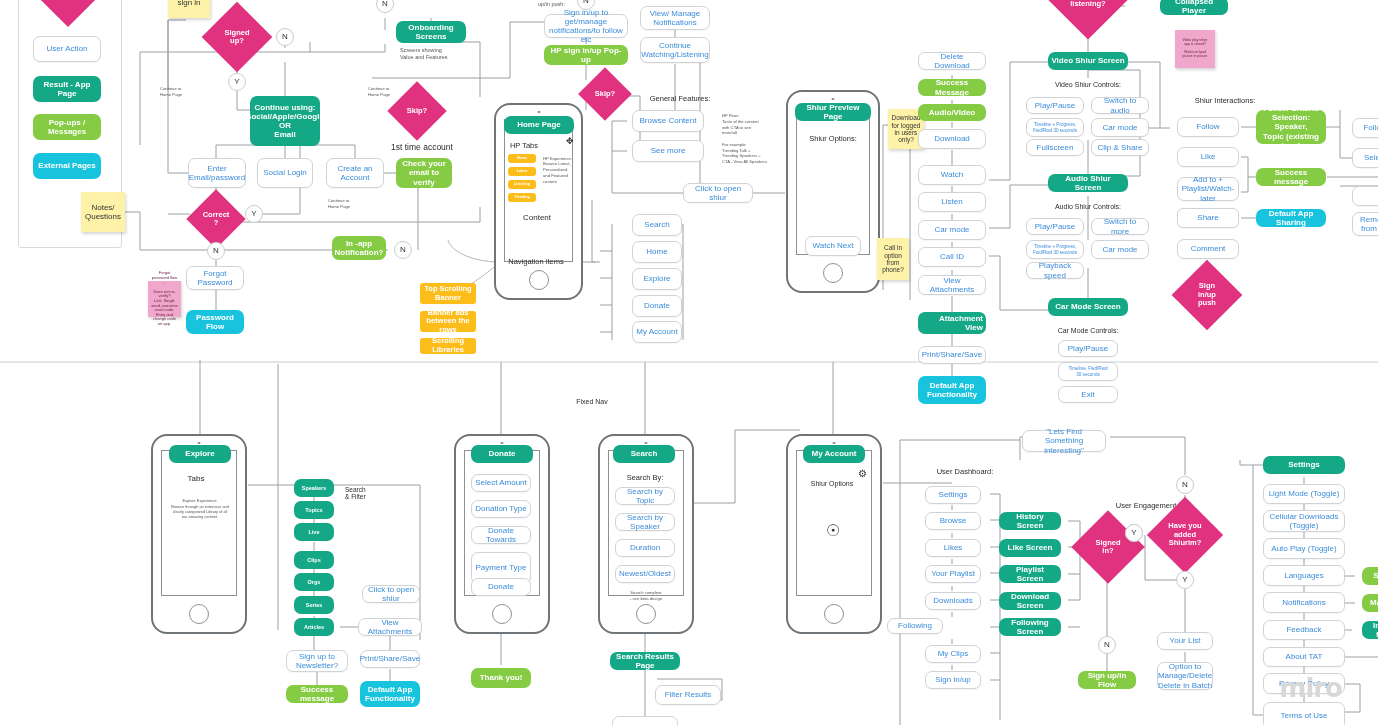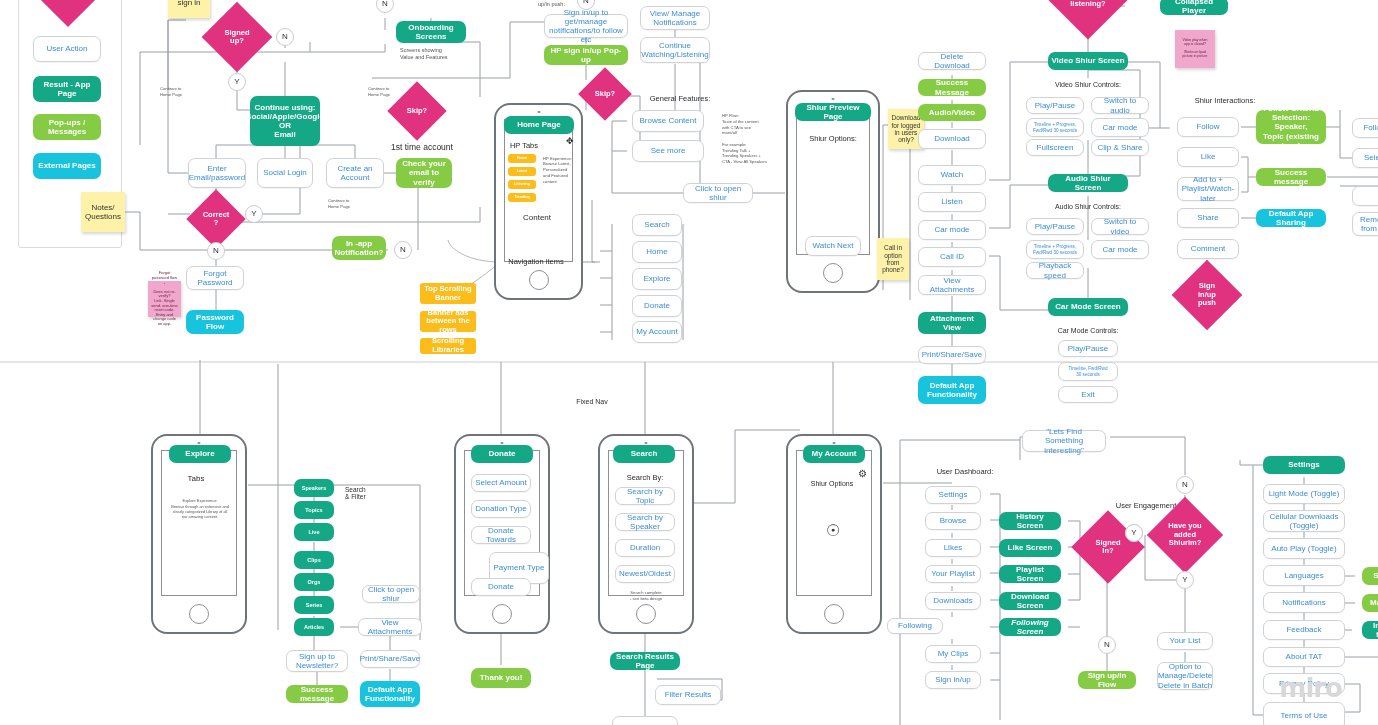--- a/index.html
+++ b/index.html
@@ -547,21 +547,21 @@
 
   <div class="node ua" style="left:918px; top:52px; width:68px; height:18px;">Delete Download</div>
   <div class="node green" style="left:918px; top:79px; width:68px; height:17px;">Success Message</div>
   <div class="node green" style="left:918px; top:104px; width:68px; height:17px;">Audio/Video</div>
   <div class="node ua" style="left:918px; top:129px; width:68px; height:20px;">Download</div>
   <div class="node ua" style="left:918px; top:165px; width:68px; height:20px;">Watch</div>
   <div class="node ua" style="left:918px; top:192px; width:68px; height:20px;">Listen</div>
   <div class="node ua" style="left:918px; top:220px; width:68px; height:20px;">Car mode</div>
   <div class="node ua" style="left:918px; top:247px; width:68px; height:20px;">Call ID</div>
   <div class="node ua" style="left:918px; top:275px; width:68px; height:20px;">View Attachments</div>
-  <div class="node teal" style="left:918px; top:312px; width:68px; height:22px;">Attachment View</div>
+  <div class="node teal" style="left:918px; top:312px; width:68px; height:22px;text-align:right;">Attachment View</div>
   <div class="node ua" style="left:918px; top:346px; width:68px; height:18px;">Print/Share/Save</div>
   <div class="node cyan" style="left:918px; top:376px; width:68px; height:28px;">Default App
 Functionality</div>
 
   <div class="node diamond" style="left:1060px; top:-28px; width:56px; height:56px;">
     <span class="dshape"></span>
     <span class="dtext">while
 listening?</span>
   </div>
   <div class="node teal" style="left:1160px; top:-3px; width:68px; height:18px;">Collapsed Player</div>
@@ -577,21 +577,21 @@
   <div class="node ua" style="left:1091px; top:97px; width:58px; height:17px;">Switch to audio</div>
   <div class="node ua" style="left:1026px; top:118px; width:58px; height:19px; font-size:4.6px;">Timeline + Progress,
 Fwd/Rwd 30 seconds</div>
   <div class="node ua" style="left:1091px; top:118px; width:58px; height:19px;">Car mode</div>
   <div class="node ua" style="left:1026px; top:139px; width:58px; height:17px;">Fullscreen</div>
   <div class="node ua" style="left:1091px; top:139px; width:58px; height:17px;">Clip &amp; Share</div>
 
   <div class="node teal" style="left:1048px; top:174px; width:80px; height:18px;">Audio Shiur Screen</div>
   <div class="node plain" style="left:1038px; top:201px; width:100px; height:12px; font-size:7px;">Audio Shiur Controls:</div>
   <div class="node ua" style="left:1026px; top:218px; width:58px; height:17px;">Play/Pause</div>
-  <div class="node ua" style="left:1091px; top:218px; width:58px; height:17px;">Switch to video</div>
+  <div class="node ua" style="left:1091px; top:218px; width:58px; height:17px;">Switch to more</div>
   <div class="node ua" style="left:1026px; top:240px; width:58px; height:19px; font-size:4.6px;">Timeline + Progress,
 Fwd/Rwd 30 seconds</div>
   <div class="node ua" style="left:1091px; top:240px; width:58px; height:19px;">Car mode</div>
   <div class="node ua" style="left:1026px; top:262px; width:58px; height:17px;">Playback speed</div>
 
   <div class="node teal" style="left:1048px; top:298px; width:80px; height:18px;">Car Mode Screen</div>
   <div class="node plain" style="left:1038px; top:325px; width:100px; height:12px; font-size:7px;">Car Mode Controls:</div>
   <div class="node ua" style="left:1058px; top:340px; width:60px; height:17px;">Play/Pause</div>
   <div class="node ua" style="left:1058px; top:362px; width:60px; height:19px; font-size:4.6px;">Timeline, Fwd/Rwd
 30 seconds</div>
@@ -658,21 +658,21 @@
 
   <div class="phone" style="left:454px; top:434px; width:96px; height:200px;">
     <span class="speaker"></span>
     <div class="screen"></div>
     <span class="homebtn"></span>
   </div>
   <div class="node teal phone-label" style="left:471px; top:445px; width:62px; height:18px;">Donate</div>
   <div class="node ua" style="left:471px; top:474px; width:60px; height:18px;">Select Amount</div>
   <div class="node ua" style="left:471px; top:500px; width:60px; height:18px;">Donation Type</div>
   <div class="node ua" style="left:471px; top:526px; width:60px; height:18px;">Donate Towards</div>
-  <div class="node ua" style="left:471px; top:552px; width:60px; height:32px;margin-left:18px;">Payment Type</div>
+  <div class="node ua" style="left:471px; top:552px; width:60px; height:32px;">Payment Type</div>
   <div class="node ua" style="left:471px; top:578px; width:60px; height:18px;">Donate</div>
   <div class="node green" style="left:471px; top:668px; width:60px; height:20px;">Thank you!</div>
 
   <div class="phone" style="left:598px; top:434px; width:96px; height:200px;">
     <span class="speaker"></span>
     <div class="screen"></div>
     <span class="homebtn"></span>
   </div>
   <div class="node teal phone-label" style="left:613px; top:445px; width:62px; height:18px;">Search</div>
   <div class="node plain" style="left:620px; top:472px; width:50px; height:12px; font-size:7.5px;">Search By:</div>
@@ -706,21 +706,21 @@
   <div class="node ua" style="left:925px; top:565px; width:56px; height:18px;">Your Playlist</div>
   <div class="node ua" style="left:925px; top:592px; width:56px; height:18px;">Downloads</div>
   <div class="node ua" style="left:887px; top:618px; width:56px; height:16px;">Following</div>
   <div class="node ua" style="left:925px; top:645px; width:56px; height:18px;">My Clips</div>
   <div class="node ua" style="left:925px; top:671px; width:56px; height:18px;">Sign in/up</div>
 
   <div class="node teal" style="left:999px; top:512px; width:62px; height:18px;">History Screen</div>
   <div class="node teal" style="left:999px; top:539px; width:62px; height:18px;">Like Screen</div>
   <div class="node teal" style="left:999px; top:565px; width:62px; height:18px;">Playlist Screen</div>
   <div class="node teal" style="left:999px; top:592px; width:62px; height:18px;">Download Screen</div>
-  <div class="node teal" style="left:999px; top:618px; width:62px; height:18px;font-style:italic;">Following Screen</div>
+  <div class="node teal" style="left:999px; top:618px; width:62px; height:18px;">Following Screen</div>
 
   <div class="node diamond" style="left:1082px; top:521px; width:52px; height:52px;">
     <span class="dshape"></span>
     <span class="dtext">Signed
 in?</span>
   </div>
   <div class="node yn" style="left:1125px; top:524px;">Y</div>
   <div class="node yn" style="left:1098px; top:636px;">N</div>
   <div class="node green" style="left:1078px; top:671px; width:58px; height:18px;">Sign up/in Flow</div>
 

